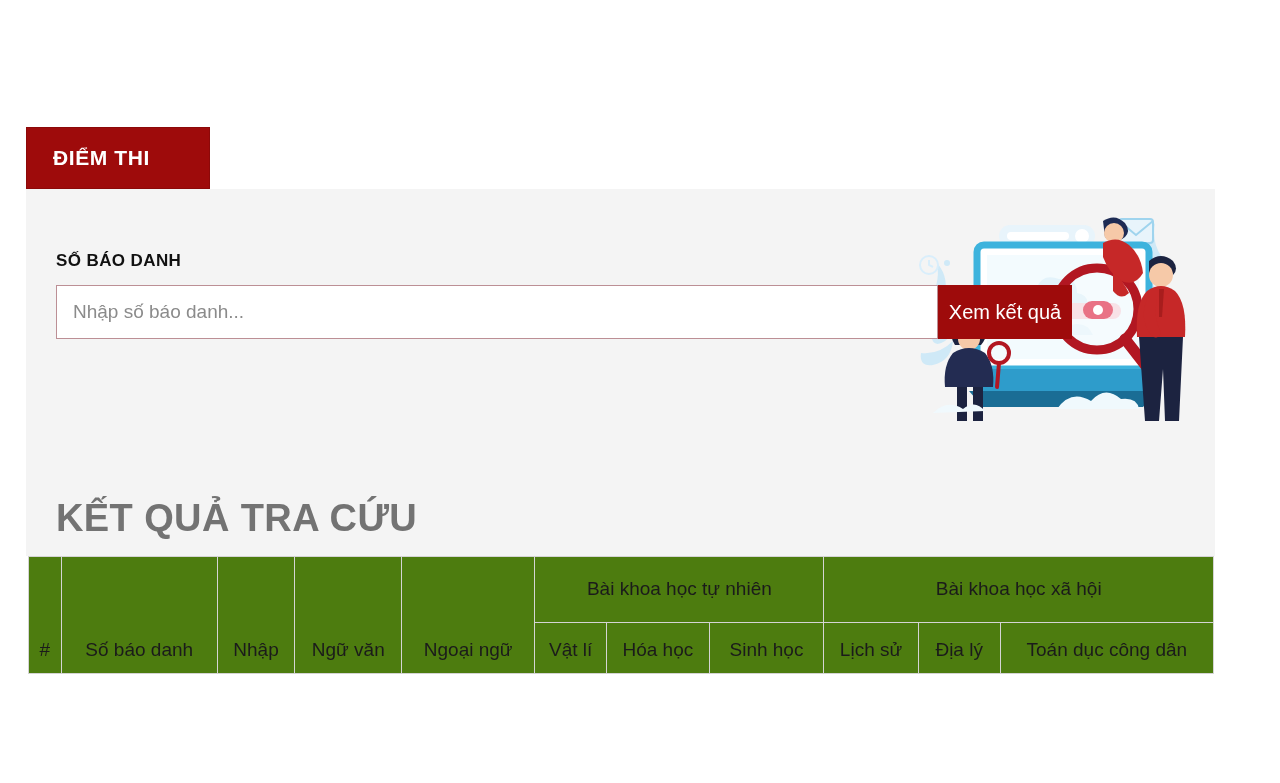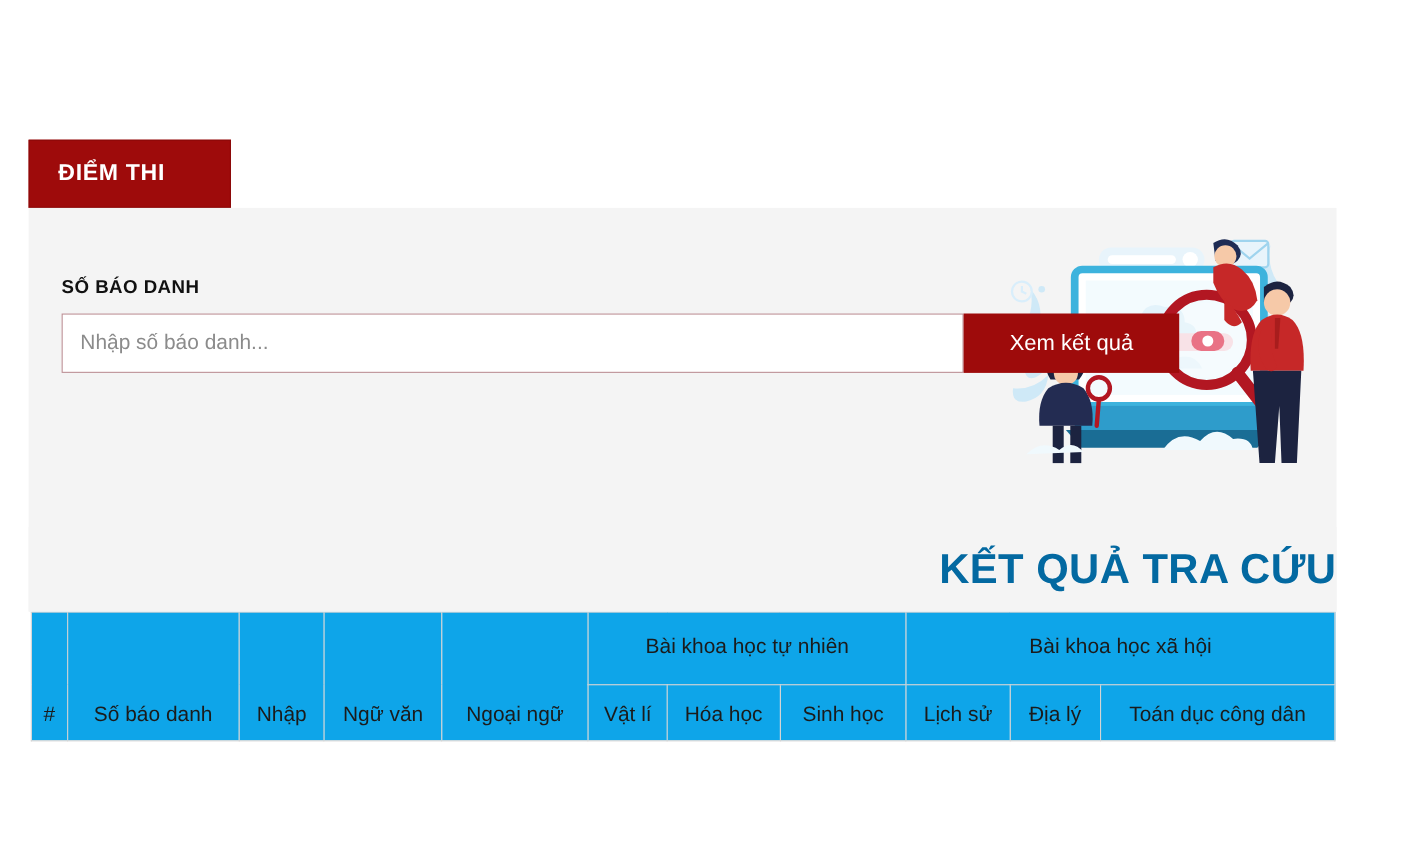--- a/index.html
+++ b/index.html
@@ -97,21 +97,21 @@
     padding: 0 16px;
     outline: none;
     border-radius: 0;
   }
   .search-input::placeholder {
     color: #8b8b8b;
     opacity: 1;
   }
   .search-btn {
     flex: 0 0 auto;
-    width: 196px;
+    width: 134px;
     height: 54px;
     background: #9e0b0b;
     color: #ffffff;
     border: none;
     font-size: 20px;
     font-family: "Liberation Sans", sans-serif;
     cursor: pointer;
     padding: 0;
     line-height: 54px;
   }
@@ -123,44 +123,43 @@
     top: 14px;
     width: 290px;
     height: 230px;
     z-index: 1;
     pointer-events: none;
   }
   .illustration svg { display: block; width: 100%; height: 100%; }
 
   
   .results-heading {
-    color: #0369a1;
+    color: #737373;
     font-weight: bold;
     font-size: 38px;
     letter-spacing: 0.4px;
     margin: 0;
     padding: 18px 0 16px 30px;
     background: #f4f4f4;
-    text-align: right;
   }
 
   
   .table-wrap {
     margin: 0 0 0 28px;
     width: 1186px;
   }
   table.results {
     border-collapse: collapse;
     width: 100%;
     table-layout: fixed;
     font-size: 19px;
     color: #1b1b1b;
   }
   table.results th {
-    background: #0ea5e9;
+    background: #4d7c0f;
     border: 1px solid #d4d4d4;
     font-weight: normal;
     text-align: center;
     vertical-align: bottom;
     padding: 8px 6px 12px 6px;
     white-space: nowrap;
   }
   table.results th.grouped {
     vertical-align: middle;
     padding: 16px 6px;

